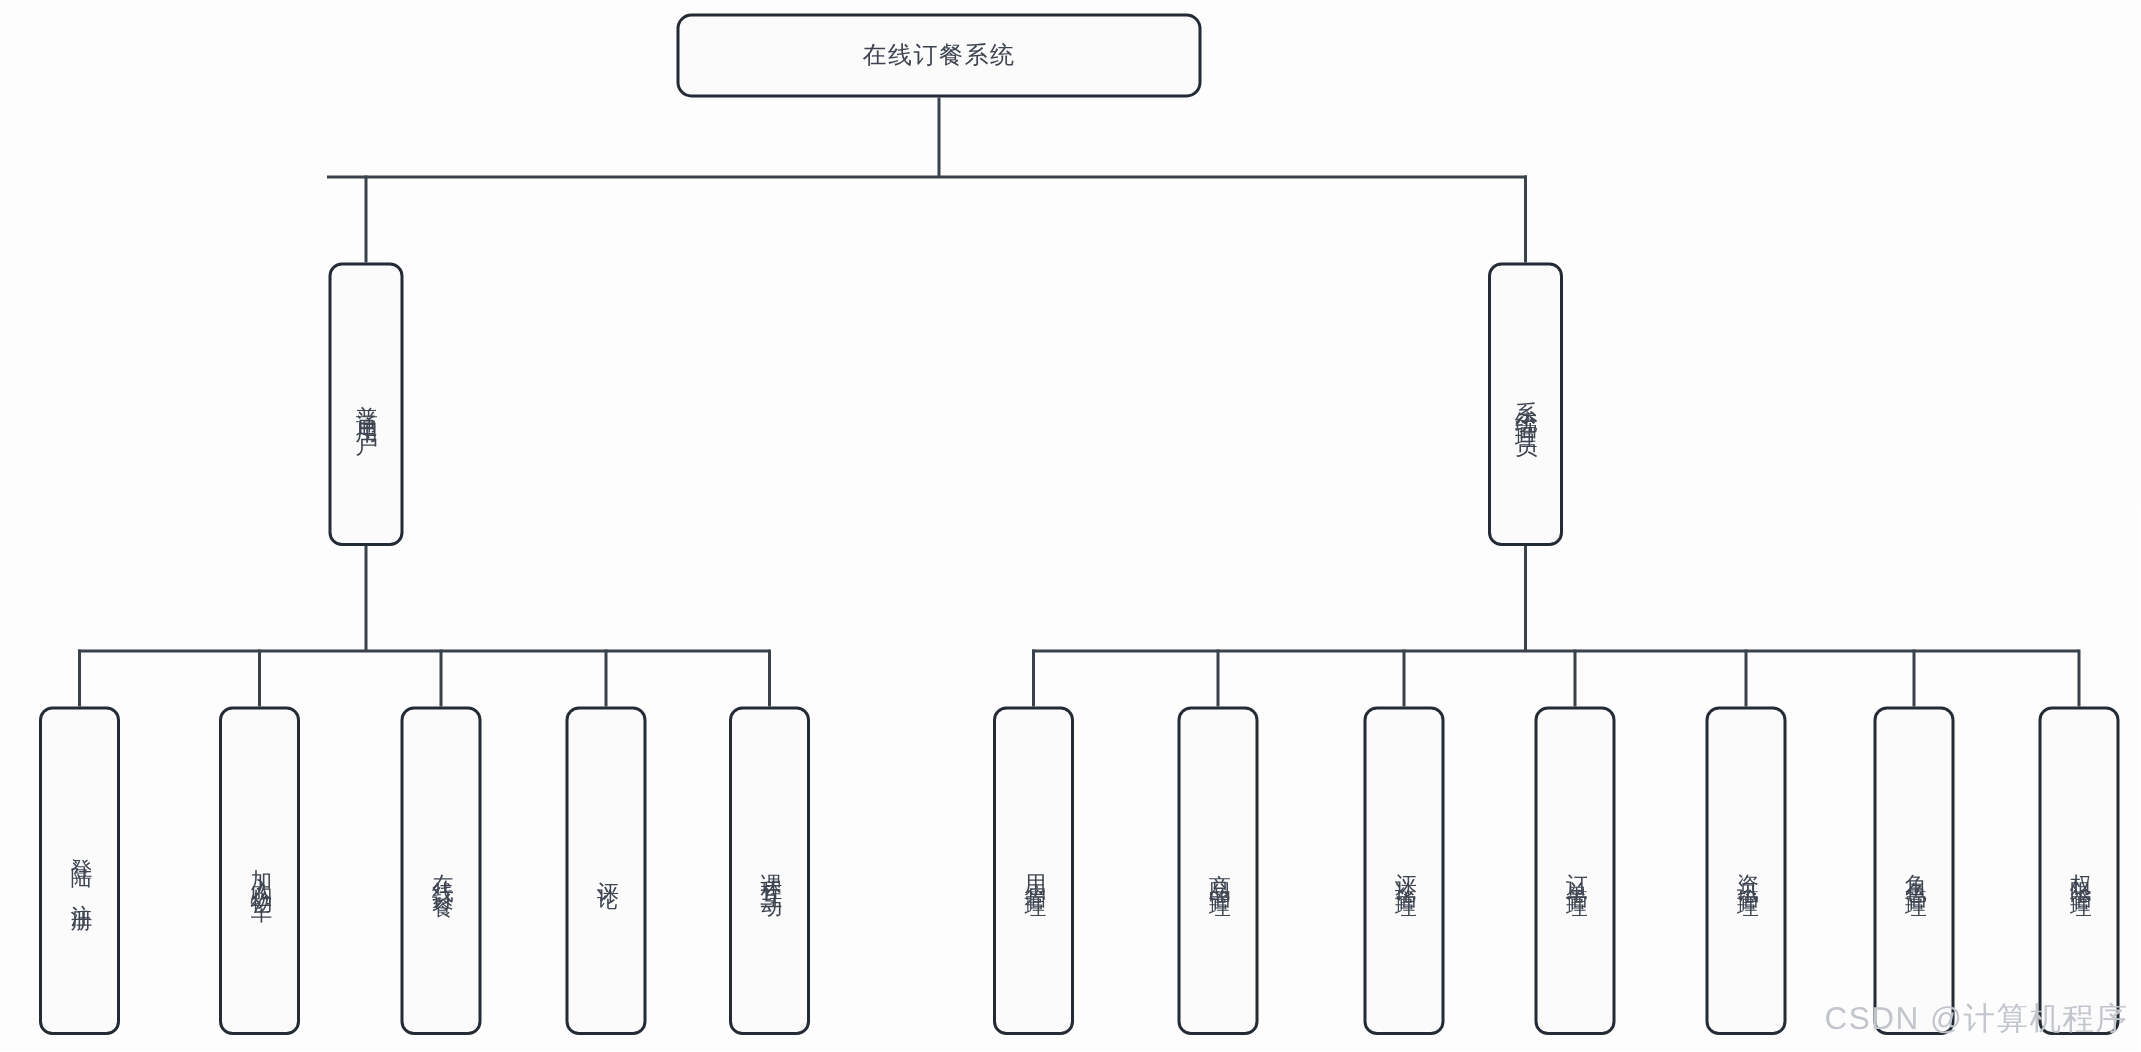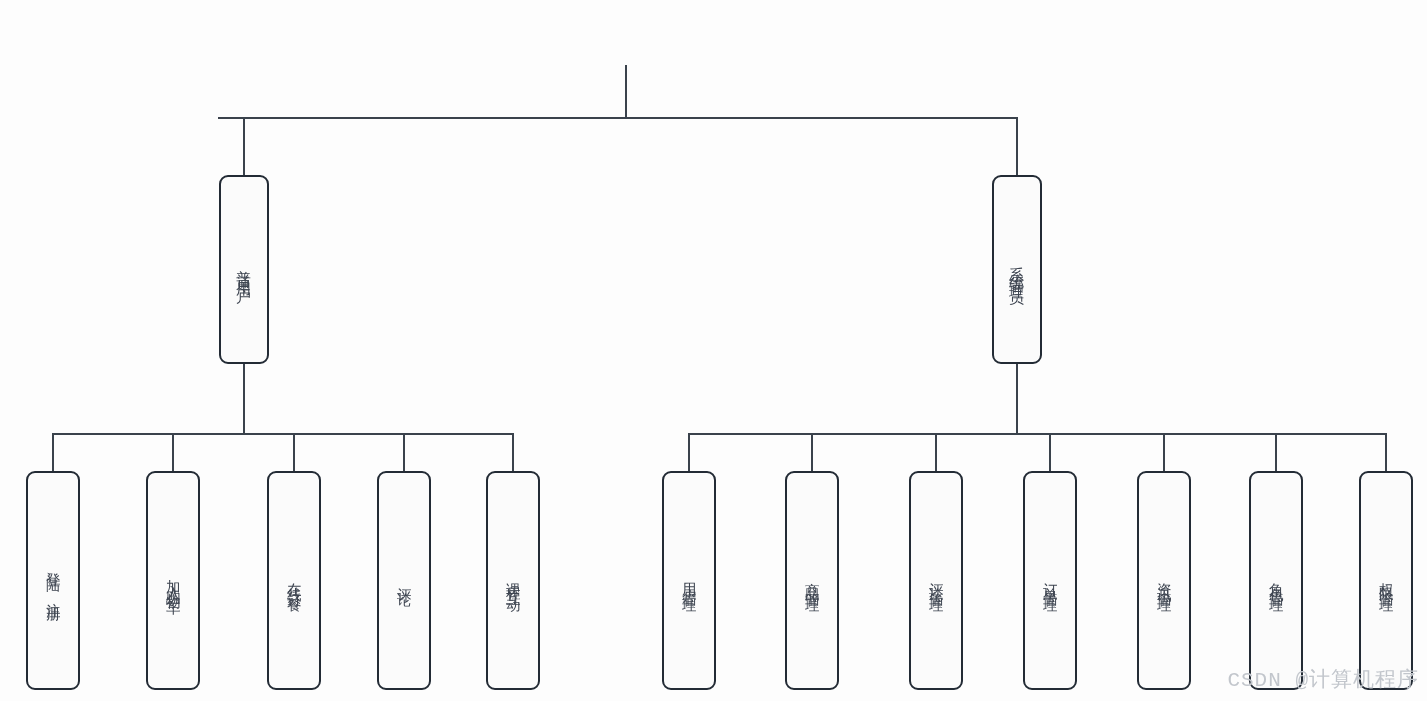--- a/index.html
+++ b/index.html
@@ -63,21 +63,21 @@
 
   
   #watermark {
     position: absolute;
     right: 8px;
     bottom: 8px;
     font-size: 21px;
     color: #c2c6cc;
     letter-spacing: 1px;
     white-space: nowrap;
-    font-family: Liberation Mono, monospace;
+    font-family: Liberation Sans, sans-serif;
     pointer-events: none;
   }
 </style>
 </head>
 <body>
 
 <div id="canvas">
 
   <div class="line v" style="left:625px; top:65px; height:53px;"></div>
 
@@ -102,20 +102,23 @@
   <div class="line h" style="left:688px; top:433px; width:698px;"></div>
 
   <div class="line v" style="left:688px; top:433px; height:38px;"></div>
   <div class="line v" style="left:811px; top:433px; height:38px;"></div>
   <div class="line v" style="left:935px; top:433px; height:38px;"></div>
   <div class="line v" style="left:1049px; top:433px; height:38px;"></div>
   <div class="line v" style="left:1163px; top:433px; height:38px;"></div>
   <div class="line v" style="left:1275px; top:433px; height:38px;"></div>
   <div class="line v" style="left:1385px; top:433px; height:38px;"></div>
 
+  <div class="node root" style="left:451px; top:9px; width:350px; height:56px;">
+    <span>在线订餐系统</span>
+  </div>
 
   <div class="node level2" style="left:219px; top:175px; width:50px; height:189px;">
     <span class="vtext">普通用户</span>
   </div>
   <div class="node level2" style="left:992px; top:175px; width:50px; height:189px;">
     <span class="vtext">系统管理员</span>
   </div>
 
   <div class="node leaf" style="left:26px; top:471px; width:54px; height:219px;">
     <span class="vtext">登陆、注册</span>

